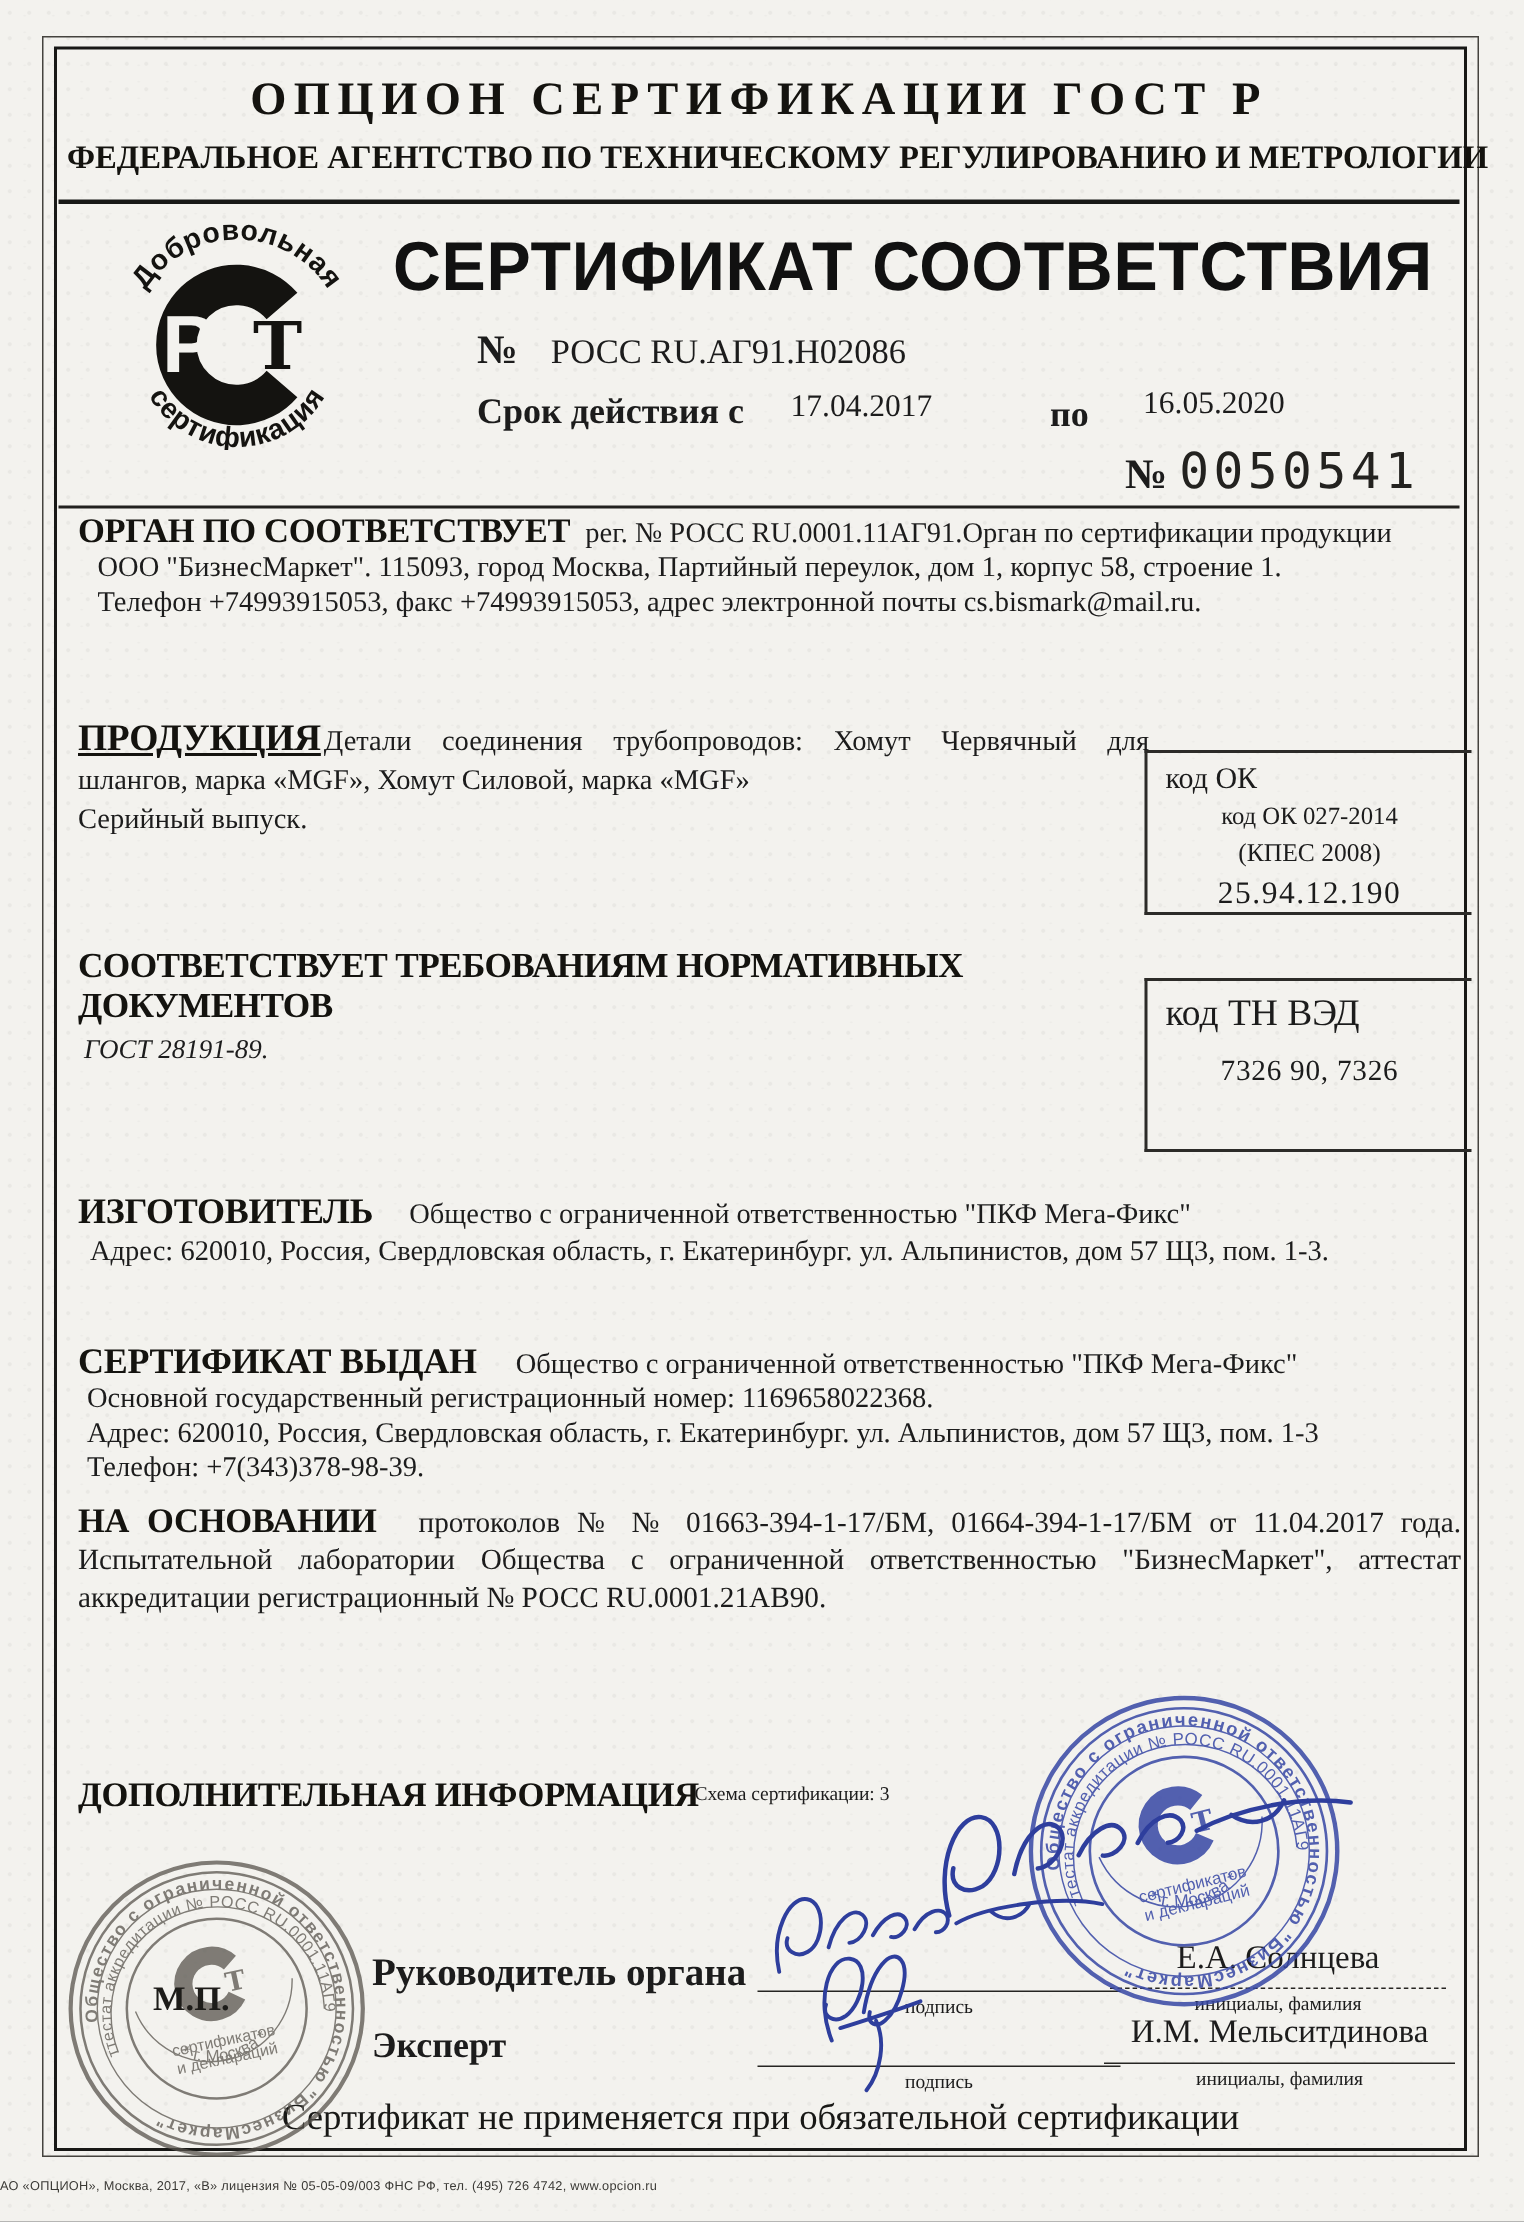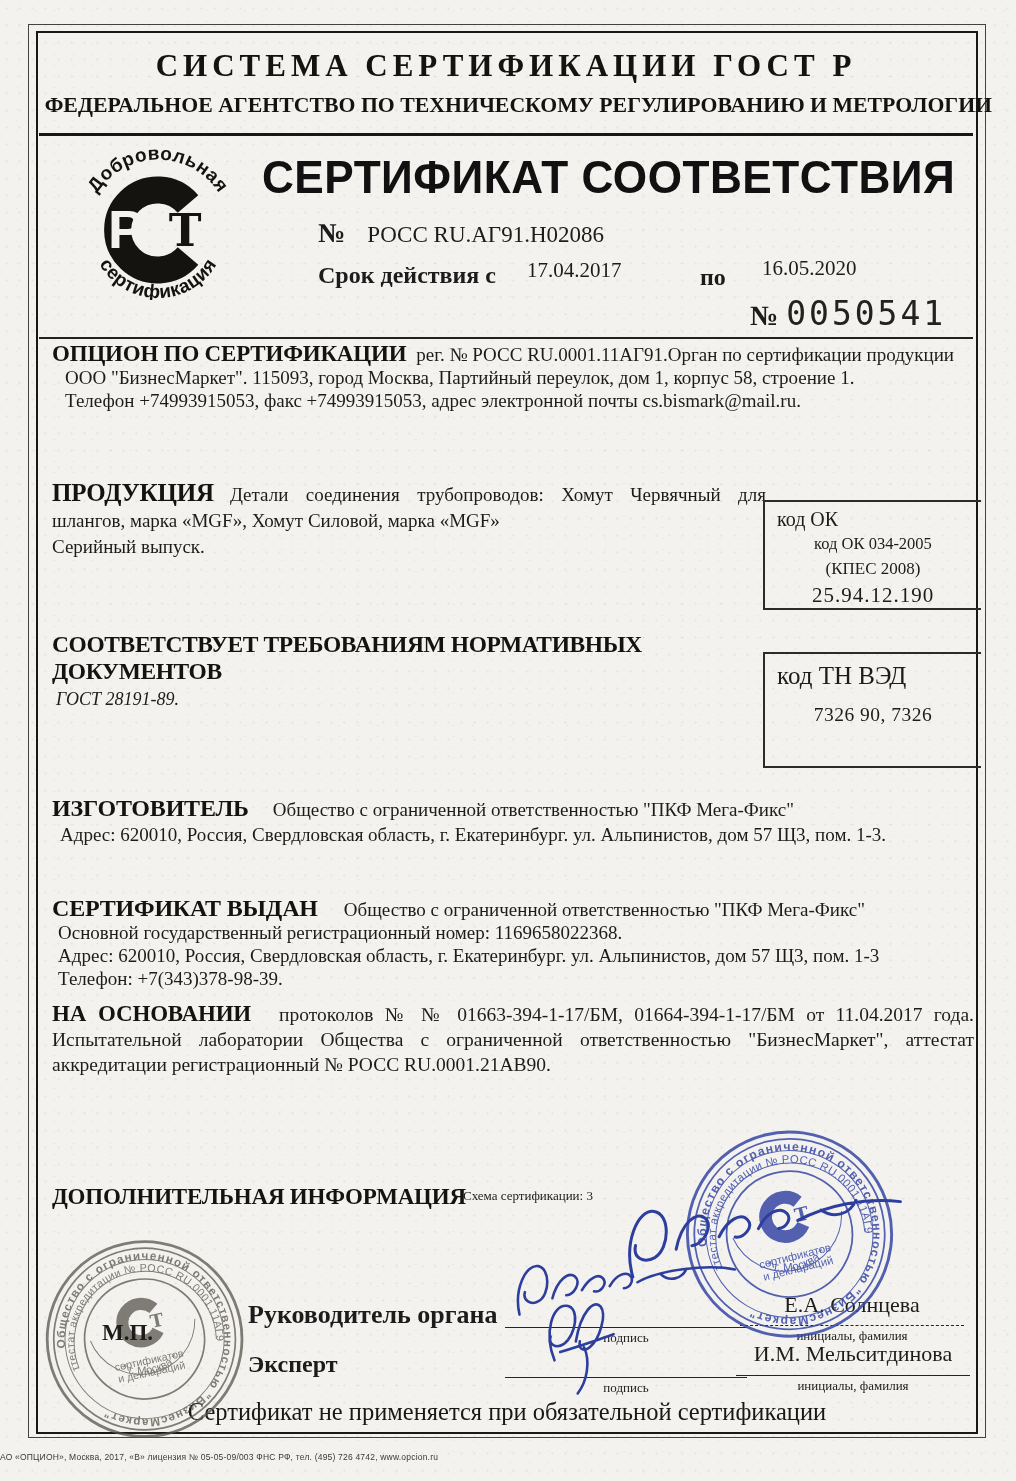--- a/index.html
+++ b/index.html
@@ -36,21 +36,21 @@
   #serial-row{left:750px;top:294px;white-space:nowrap;}
   #serial-row .no{font-size:28px;font-weight:bold;}
   #serial-row .val{font-family:"DejaVu Sans Mono",monospace;font-size:33px;letter-spacing:3px;margin-left:8px;color:#23221f;}
   
   .sec-h{font-weight:bold;letter-spacing:-0.2px;color:#14130f;}
   .body-t{font-size:19px;}
   #sec-organ{left:52px;top:342px;width:915px;line-height:23px;}
   #sec-organ .sec-h{font-size:23px;margin-right:10px;}
   #sec-organ .indent{padding-left:13px;}
   #sec-prod{left:52px;top:480px;width:714px;line-height:26px;text-align:justify;}
-  #sec-prod .sec-h{font-size:25px;margin-right:16px;}
+  #sec-prod .sec-h{font-size:25px;margin-right:2px;text-decoration:underline;}
   #box-ok{left:763px;top:500px;width:216px;height:106px;border:2px solid #2c2b28;border-right:none;}
   #box-ok .lbl{margin:6px 0 0 12px;font-size:20px;}
   #box-ok .l1{text-align:center;font-size:16.5px;margin-top:3px;}
   #box-ok .l2{text-align:center;font-size:17px;margin-top:5px;}
   #box-ok .l3{text-align:center;font-size:21px;letter-spacing:1px;margin-top:4px;}
   #sec-conf{left:52px;top:631px;width:760px;}
   #sec-conf .sec-h{font-size:23.5px;letter-spacing:-0.4px;}
   #sec-conf .gost{font-size:18px;padding-left:4px;margin-top:4px;font-style:italic;}
   #box-tn{left:763px;top:652px;width:216px;height:112px;border:2px solid #2c2b28;border-right:none;}
   #box-tn .lbl{margin:8px 0 0 12px;font-size:25px;}
@@ -118,21 +118,21 @@
         <text x="0" y="40" font-size="11.5" text-anchor="middle" fill="currentColor" stroke="none">и деклараций</text>
       </g>
     </defs>
   </svg>
 
   <div class="abs" id="border-outer"></div>
   <div class="abs" id="border-inner"></div>
   <div class="abs" id="hdr-sep"></div>
   <div class="abs" id="hr1"></div>
 
-  <div class="abs" id="hdr1">СИСТЕМА СЕРТИФИКАЦИИ ГОСТ Р</div>
+  <div class="abs" id="hdr1">ОПЦИОН СЕРТИФИКАЦИИ ГОСТ Р</div>
   <div class="abs" id="hdr2">ФЕДЕРАЛЬНОЕ АГЕНТСТВО ПО ТЕХНИЧЕСКОМУ РЕГУЛИРОВАНИЮ И МЕТРОЛОГИИ</div>
 
   <div class="abs" id="logo">
     <svg width="184" height="158" viewBox="0 0 184 158">
       <path id="lg-top" d="M 24,66 A 72,72 0 0,1 160,66" fill="none"></path>
       <path id="lg-bot" d="M 32,120 A 68,68 0 0,0 152,120" fill="none"></path>
       <text font-size="19" font-weight="bold" letter-spacing="0.5" fill="#141310" text-anchor="middle"><textPath href="#lg-top" startOffset="50%">Добровольная</textPath></text>
       <text font-size="19" font-weight="bold" letter-spacing="0.5" fill="#141310" text-anchor="middle"><textPath href="#lg-bot" startOffset="50%">сертификация</textPath></text>
       <path d="M 122,62 A 40,40 0 1,0 122,114" fill="none" stroke="#141310" stroke-width="27"></path>
       <text x="60" y="106" font-size="54" font-weight="bold" text-anchor="middle" fill="#f3f2ee">Р</text>
@@ -146,33 +146,33 @@
   </div>
   <div class="abs" id="val-label">Срок действия с</div>
   <div class="abs" id="val-from">17.04.2017</div>
   <div class="abs" id="val-po">по</div>
   <div class="abs" id="val-to">16.05.2020</div>
   <div class="abs" id="serial-row">
     <span class="no">№</span><span class="val">0050541</span>
   </div>
 
   <div class="abs body-t" id="sec-organ">
-    <span class="sec-h">ОПЦИОН ПО СЕРТИФИКАЦИИ</span><span>рег. № РОСС RU.0001.11АГ91.Орган по сертификации продукции</span>
+    <span class="sec-h">ОРГАН ПО СООТВЕТСТВУЕТ</span><span>рег. № РОСС RU.0001.11АГ91.Орган по сертификации продукции</span>
     <div class="indent">ООО "БизнесМаркет". 115093, город Москва, Партийный переулок, дом 1, корпус 58, строение 1.</div>
     <div class="indent">Телефон +74993915053, факс +74993915053, адрес электронной почты cs.bismark@mail.ru.</div>
   </div>
 
   <div class="abs body-t" id="sec-prod">
     <span class="sec-h">ПРОДУКЦИЯ</span><span>Детали соединения трубопроводов: Хомут Червячный для шлангов, марка «MGF», Хомут Силовой, марка «MGF»</span>
     <div>Серийный выпуск.</div>
   </div>
 
   <div class="abs" id="box-ok">
     <div class="lbl">код ОК</div>
-    <div class="l1">код ОК 034-2005</div>
+    <div class="l1">код ОК 027-2014</div>
     <div class="l2">(КПЕС 2008)</div>
     <div class="l3">25.94.12.190</div>
   </div>
 
   <div class="abs" id="sec-conf">
     <div class="sec-h">СООТВЕТСТВУЕТ ТРЕБОВАНИЯМ НОРМАТИВНЫХ ДОКУМЕНТОВ</div>
     <div class="gost">ГОСТ 28191-89.</div>
   </div>
 
   <div class="abs" id="box-tn">

